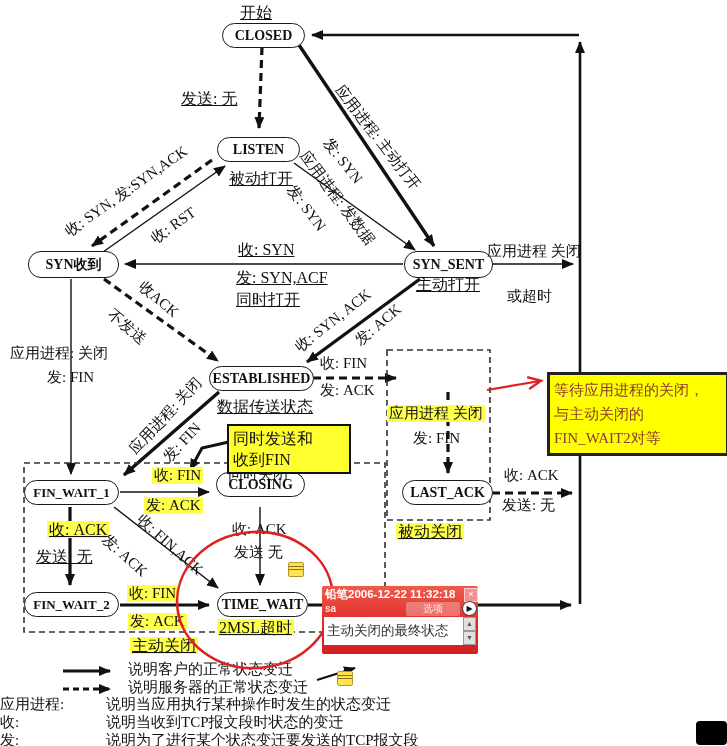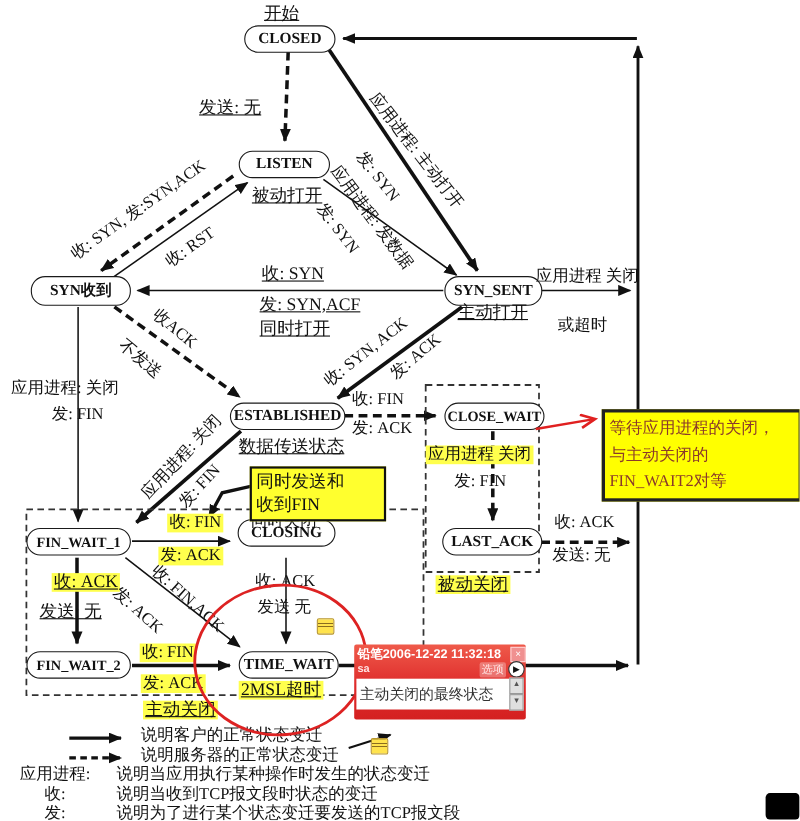--- a/index.html
+++ b/index.html
@@ -23,32 +23,32 @@
   .rednote{position:absolute;left:322px;top:586px;width:156px;height:68px;z-index:6;
            background:linear-gradient(180deg,#ef5a4a 0%,#de2b2b 55%,#d42020 100%);
            border-radius:2px;font-family:"Liberation Sans","DejaVu Sans",sans-serif;}
   .rn-head{display:flex;justify-content:space-between;align-items:center;height:15px;padding:1px 0 0 3px;}
   .rn-title{color:#fff;font-size:11.5px;font-weight:bold;white-space:nowrap;}
   .rn-close{width:12px;height:12px;background:#f09090;border:1px solid #ffd0d0;color:#fff;
             font-size:9px;line-height:10px;text-align:center;cursor:default;}
   .rn-row2{display:flex;justify-content:space-between;align-items:center;height:13px;padding:0 1px 0 3px;}
   .rn-user{color:#ffe0e0;font-size:10px;font-weight:bold;}
   .rn-right{display:flex;align-items:center;gap:2px;}
-  .rn-opt{background:rgba(255,255,255,.3);color:#ffe6e6;font-size:10px;padding:0 2px;border-radius:2px;}
+  .rn-opt{background:rgba(255,255,255,.3);color:#ffe6e6;font-size:10px;padding:0 17px;border-radius:2px;}
   .rn-play{width:13px;height:13px;border-radius:50%;background:#fff;border:1px solid #333;
            color:#111;font-size:8px;line-height:13px;text-align:center;}
-  .rn-body{display:flex;margin:2px 2px 0 2px;background:#fff;height:28px;align-items:center;}
+  .rn-body{display:flex;margin:2px 2px 0 2px;background:#fff;height:28px;}
   .rn-text{flex:1;font-size:13.5px;color:#333;line-height:28px;padding-left:3px;white-space:nowrap;overflow:hidden;
            font-family:"Liberation Serif","DejaVu Serif",serif;}
   .rn-scroll{width:13px;display:flex;flex-direction:column;justify-content:space-between;}
   .rn-sbtn{height:13px;background:#e0e0e0;border:1px solid #999;color:#555;font-size:7px;
            line-height:11px;text-align:center;}
   .mini-icon{position:absolute;width:14px;height:13px;border:1px solid #b8962e;border-radius:2px;z-index:5;
      background:linear-gradient(#ffe34d 0,#ffe34d 3px,#8a6d1f 3px,#8a6d1f 4px,#ffe34d 4px,#ffe34d 6px,#8a6d1f 6px,#8a6d1f 7px,#ffe34d 7px);}
-  .legend-label{position:absolute;width:100px;text-align:center;}
+  .legend-label{position:absolute;width:100px;text-align:left;}
   .blob{position:absolute;left:696px;top:721px;width:31px;height:24px;background:#000;border-radius:4px;z-index:6;}
 </style>
 </head>
 <body>
 
 <div id="canvas">
 
   <svg id="base-lines" class="layer" width="727" height="746">
     <defs>
       <marker id="ah" markerUnits="userSpaceOnUse" markerWidth="14" markerHeight="12" refX="11" refY="5" orient="auto">
@@ -88,21 +88,20 @@
     <line x1="63" y1="689" x2="110" y2="689" stroke="#111" stroke-width="3" stroke-dasharray="6,4" marker-end="url(#ah)"></line>
 
     <polyline points="233,441 202,448 190,470" fill="none" stroke="#111" stroke-width="3" marker-end="url(#ah)"></polyline>
   </svg>
 
   <div class="state" style="left:222px;top:23px;width:81px">CLOSED</div>
   <div class="state" style="left:217px;top:137px;width:81px">LISTEN</div>
   <div class="state" style="left:28px;top:251px;width:89px;height:25px;line-height:25px">SYN收到</div>
   <div class="state" style="left:404px;top:251px;width:87px;height:25px;line-height:25px">SYN_SENT</div>
   <div class="state" style="left:209px;top:366px;width:103px">ESTABLISHED</div>
-  <div class="state" style="left:404px;top:366px;width:89px;font-size:13px">CLOSE_WAIT</div>
   <div class="state" style="left:402px;top:480px;width:89px">LAST_ACK</div>
   <div class="state" style="left:24px;top:480px;width:93px;font-size:13px">FIN_WAIT_1</div>
   <div class="state" style="left:216px;top:472px;width:87px">CLOSING</div>
   <div class="state" style="left:24px;top:592px;width:93px;font-size:13px">FIN_WAIT_2</div>
   <div class="state" style="left:217px;top:592px;width:89px">TIME_WAIT</div>
 
   <div class="lbl note-title" style="left:240px;top:4px">开始</div>
   <div class="lbl note-title" style="left:181px;top:90px">发送: 无</div>
 
   <div class="lbl rot" style="left:345px;top:82px;transform:rotate(52deg)">应用进程: 主动打开</div>

